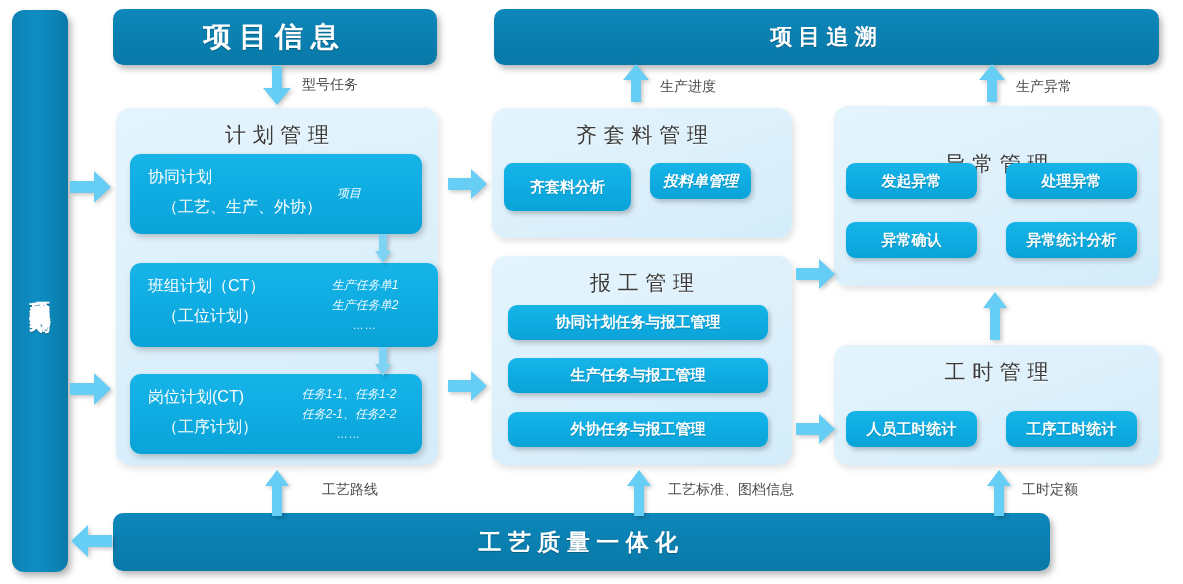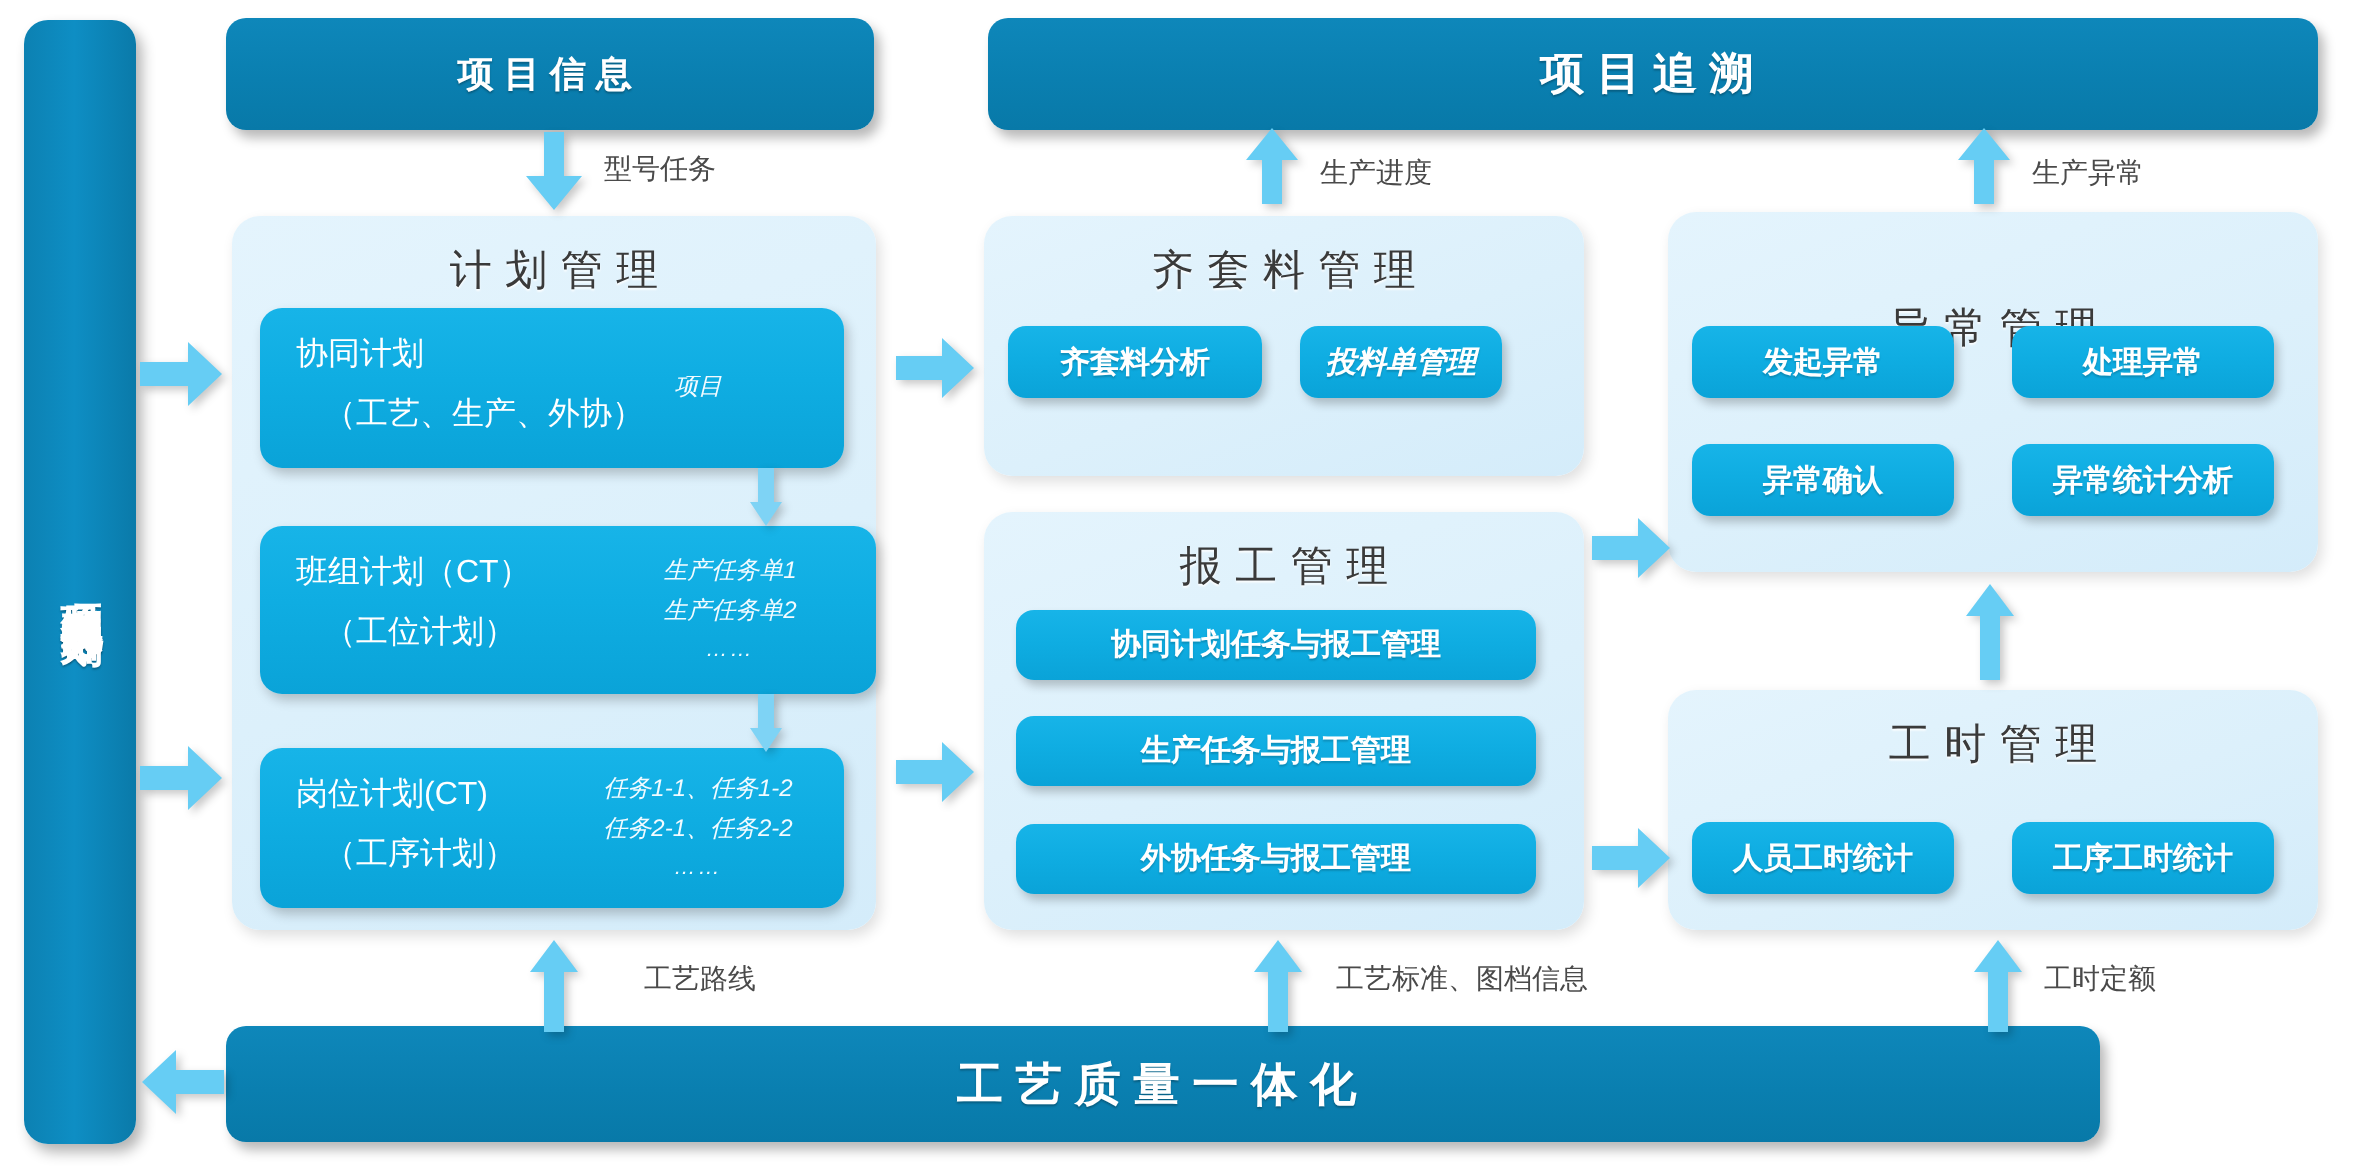--- a/index.html
+++ b/index.html
@@ -98,21 +98,21 @@
 </style>
 </head>
 <body>
 
 <div id="stage">
 
   <div id="sidebar">
     <span class="vtext">项目制装配网络计划</span>
   </div>
 
-  <div class="darkbar" style="left:113px;top:9px;width:324px;height:56px;font-size:18px;">
+  <div class="darkbar" style="left:113px;top:9px;width:324px;height:56px;font-size:28px;">
     <span>项目信息</span>
   </div>
 
   <div class="darkbar" style="left:494px;top:9px;width:665px;height:56px;font-size:22px;">
     <span>项目追溯</span>
   </div>
 
   <div class="darkbar" style="left:113px;top:513px;width:937px;height:58px;font-size:23px;">
     <span>工艺质量一体化</span>
   </div>
@@ -145,21 +145,21 @@
     <span class="side">
       <span>任务1-1、任务1-2</span>
       <span>任务2-1、任务2-2</span>
       <span class="dots">……</span>
     </span>
   </div>
 
   <div class="panel" style="left:492px;top:108px;width:300px;height:130px;">
     <div class="panel-title" style="top:13px;">齐套料管理</div>
   </div>
-  <div class="btn" style="left:504px;top:163px;width:127px;height:36px;">
+  <div class="btn" style="left:504px;top:163px;width:127px;height:48px;">
     <span>齐套料分析</span>
   </div>
   <div class="btn" style="left:650px;top:163px;width:101px;height:36px;font-style:italic;">
     <span>投料单管理</span>
   </div>
 
   <div class="panel" style="left:492px;top:256px;width:300px;height:209px;">
     <div class="panel-title" style="top:13px;">报工管理</div>
   </div>
   <div class="btn" style="left:508px;top:305px;width:260px;height:35px;">

